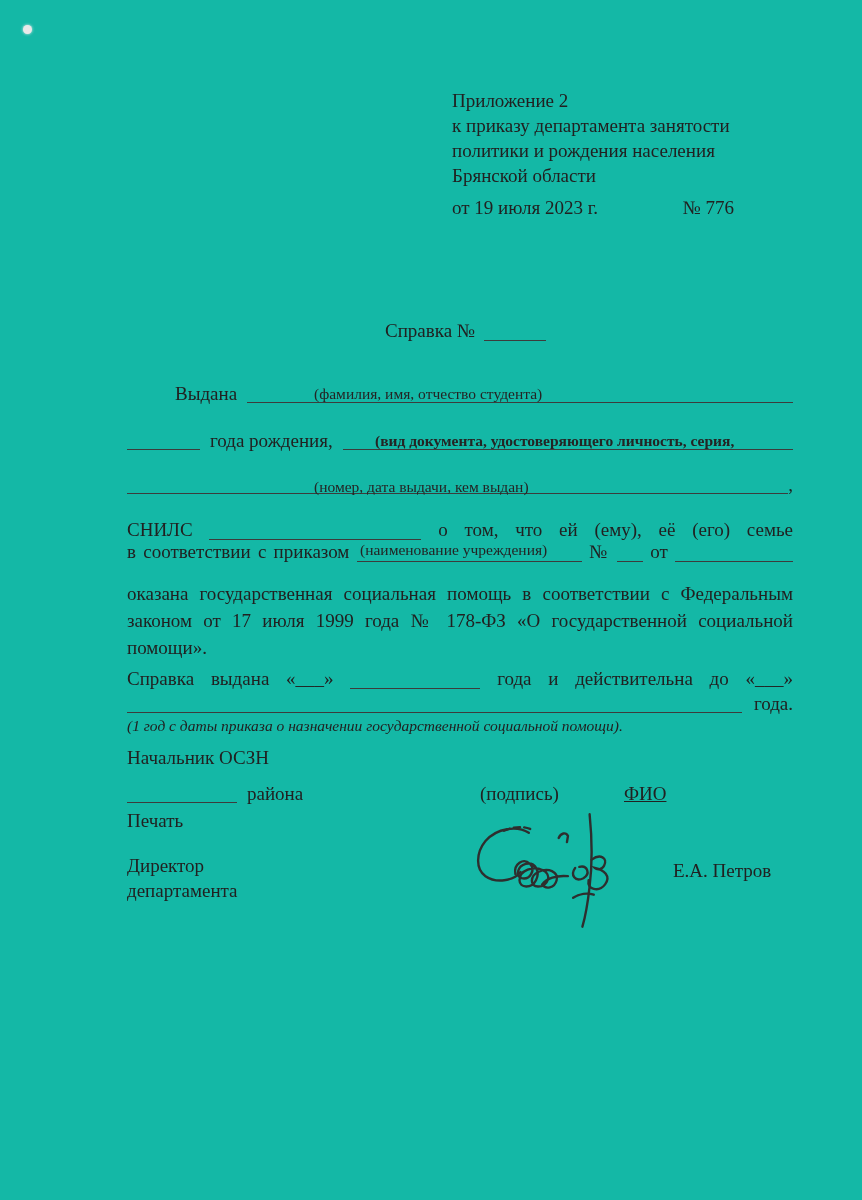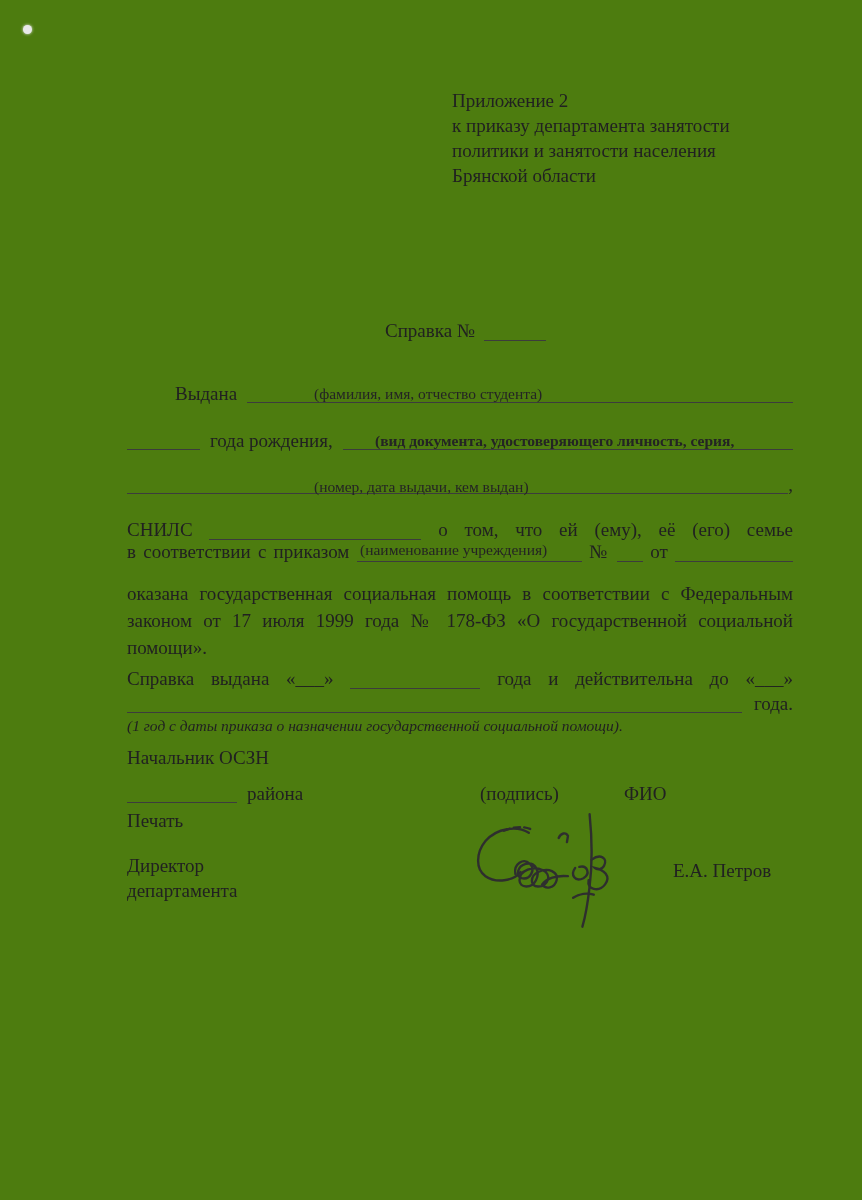--- a/index.html
+++ b/index.html
@@ -1,17 +1,17 @@
 <!DOCTYPE html>
 <html lang="ru"><head>
 <meta charset="utf-8">
 <style>
   html,body{margin:0;padding:0;background:#ffffff;}
   .page{
-    position:relative;width:862px;height:1200px;background:#4d7c0f;
+    position:relative;width:862px;height:1200px;background:#14b8a6;
     font-family:"Liberation Serif","DejaVu Serif",serif;
     color:#212121;overflow:hidden;
   }
   .artifact{position:absolute;left:23px;top:25px;width:9px;height:9px;
     border-radius:50%;background:#e9e9e9;box-shadow:0 0 3px #eee;}
   
   .header{position:absolute;left:452px;top:88px;width:282px;font-size:19px;line-height:25px;}
   .hdate{display:flex;justify-content:space-between;margin-top:7px;}
   
   .title{position:absolute;left:385px;top:318px;font-size:19px;line-height:25px;}
@@ -49,40 +49,44 @@
   .p1{top:200px;}
   .p2{top:227px;}
   .p3{top:254px;}
   .l11{top:285px;font-family:Liberation Serif, serif;}
   .l12{top:310px;}
   .l13{top:332px;font-size:15.5px;height:22px;font-style:italic;}
   .l14{top:364px;}
   .l15{top:400px;}
   .l16{top:427px;}
   .pod{position:absolute;left:353px;top:0;}
-  .fio{position:absolute;left:497px;top:0;}
+  .fio{position:absolute;left:497px;top:0;text-decoration:underline;}
   .tail{margin-left:12px;}
   
   .director{position:absolute;left:127px;top:853px;font-size:19px;line-height:25px;}
   .dname{position:absolute;left:673px;top:858px;font-size:19px;line-height:25px;}
   .sig{position:absolute;left:470px;top:810px;}
   .sig path{fill:none;stroke:#2e2e2e;stroke-width:2.3;stroke-linecap:round;}
 </style>
 </head>
 <body>
 
 <div class="page">
 
   <div class="artifact"></div>
 
   <div class="header">
     <div>Приложение 2</div>
     <div>к приказу департамента занятости</div>
-    <div>политики и занятости населения</div>
+    <div>политики и рождения населения</div>
     <div>Брянской области</div>
+    <div class="hdate">
+      <span>от 19 июля 2023 г.</span>
+      <span>№ 776</span>
+    </div>
   </div>
 
   <div class="title">
     <span>Справка №</span><span class="bl w62"></span>
   </div>
 
   <div class="form">
 
     <div class="line row l1">
       <span>Выдана</span>

